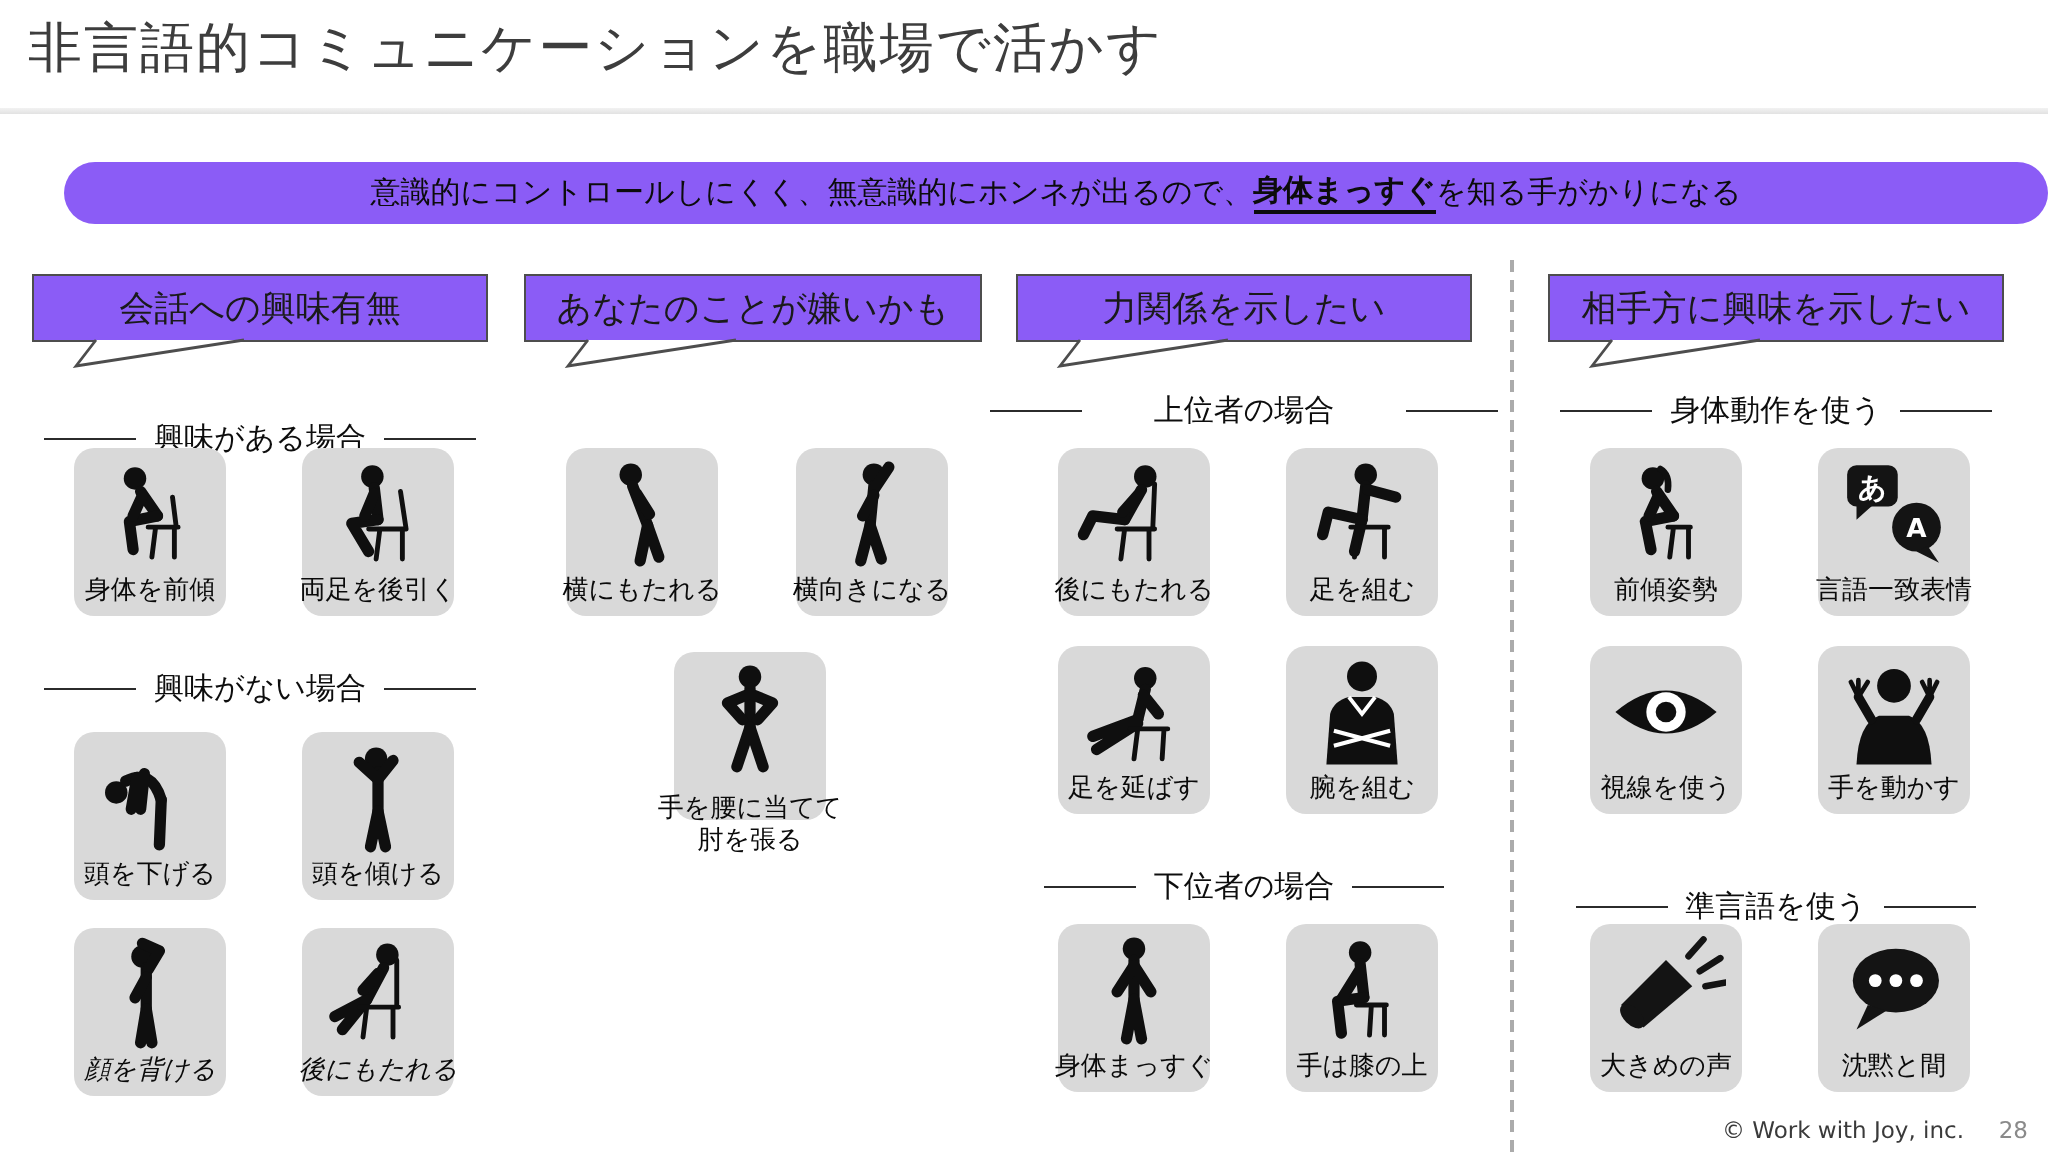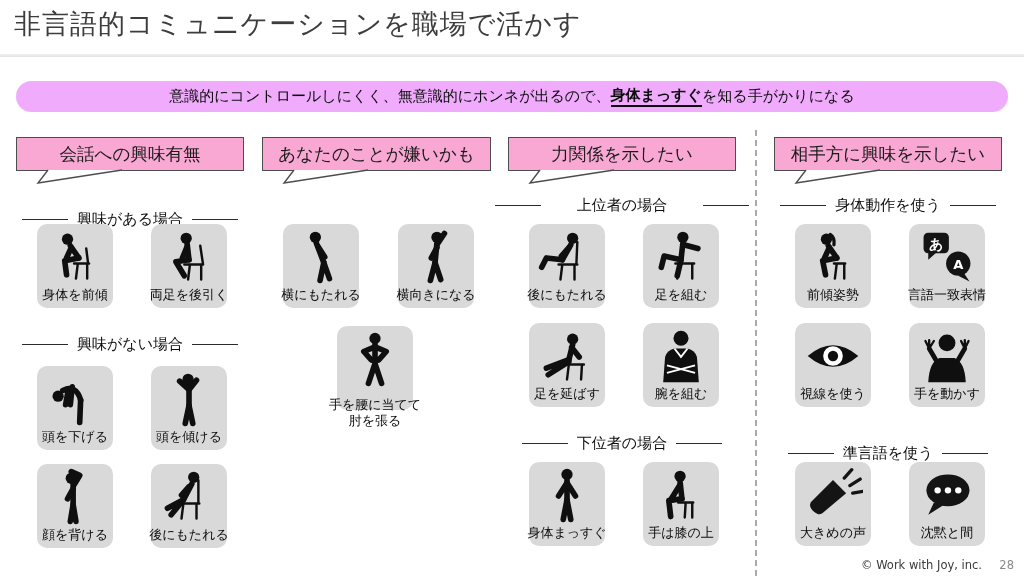--- a/index.html
+++ b/index.html
@@ -1,31 +1,31 @@
 <!DOCTYPE html>
 <html><head>
 <meta charset="utf-8">
 <style>
   html,body{margin:0;padding:0;background:#fff;}
   .slide{position:relative;width:1024px;height:576px;background:#ffffff;overflow:hidden;
          font-family:"DejaVu Sans","Liberation Sans",sans-serif;color:#111;}
   .title{position:absolute;left:14px;top:6px;font-size:27px;color:#3d3d3d;letter-spacing:1px;white-space:nowrap;}
   .title-rule{position:absolute;left:0;top:54px;width:1024px;height:3px;
               background:linear-gradient(#f2f2f2,#e2e2e2);}
-  .banner{position:absolute;left:16px;top:81px;width:992px;height:31px;border-radius:16px;
-          background:#f0abfc;display:flex;align-items:center;justify-content:center;
+  .banner{position:absolute;left:32px;top:81px;width:992px;height:31px;border-radius:16px;
+          background:#8b5cf6;display:flex;align-items:center;justify-content:center;
           font-size:15px;color:#0c0c0c;white-space:nowrap;}
   .banner .em{font-weight:bold;border-bottom:2px solid #0c0c0c;padding-bottom:0px;}
   .col{position:absolute;top:137px;height:439px;}
   #col1{left:16px;width:228px;}
   #col2{left:262px;width:229px;}
   #col3{left:508px;width:228px;}
   #col4{left:774px;width:228px;}
   .bubble{position:relative;height:34px;border:1.4px solid #4d4d4d;box-sizing:border-box;
-          background:#f9a8d4;display:flex;align-items:center;justify-content:center;
+          background:#8b5cf6;display:flex;align-items:center;justify-content:center;
           font-size:17.5px;color:#1a1a1a;white-space:nowrap;z-index:2;}
   .tail{position:absolute;top:32.4px;left:10px;z-index:3;}
   .sec{position:absolute;left:0;right:0;display:flex;align-items:center;justify-content:center;
        gap:9px;font-size:15px;color:#0d0d0d;white-space:nowrap;}
   .sec .hline{height:1.6px;background:#2b2b2b;width:46px;flex:0 0 auto;}
   .row{position:absolute;left:0;right:0;display:flex;justify-content:space-between;
        padding:0 17px 0 21px;}
   .tile{position:relative;width:76px;height:84px;background:#d9d9d9;border-radius:10px;flex:0 0 auto;}
   .tile svg.ic{display:block;margin:4px auto 0 auto;}
   .cap{position:absolute;bottom:4px;left:50%;transform:translateX(-50%);
@@ -110,21 +110,21 @@
         <svg class="ic" width="60" height="58" viewBox="0 0 64 60">
           <circle cx="31" cy="9" r="6" fill="#0f0f0f"></circle>
           <path class="fig" d="M32 16 L32 37"></path>
             <path class="fig" d="M32 20 L22 11 M32 20 L40 10"></path>
             <path class="fig" d="M32 37 L28 56 M32 37 L36 56"></path>
         </svg>
         <div class="cap">頭を傾ける</div>
       </div>
     </div>
 
-    <div class="row" style="top:327px;">
+    <div class="row" style="top:327px;font-style:italic;">
       <div class="tile">
         <svg class="ic" width="60" height="58" viewBox="0 0 64 60">
           <circle cx="28" cy="10" r="6" fill="#0f0f0f"></circle>
           <path class="fig" d="M30 16 L30 38"></path>
             <path class="fig" d="M31 17 L37 7 L28 3"></path>
             <path class="fig" d="M30 21 L24 32"></path>
           <path class="fig" d="M30 38 L27 56 M30 38 L33 56"></path>
         </svg>
         <div class="cap">顔を背ける</div>
       </div>

